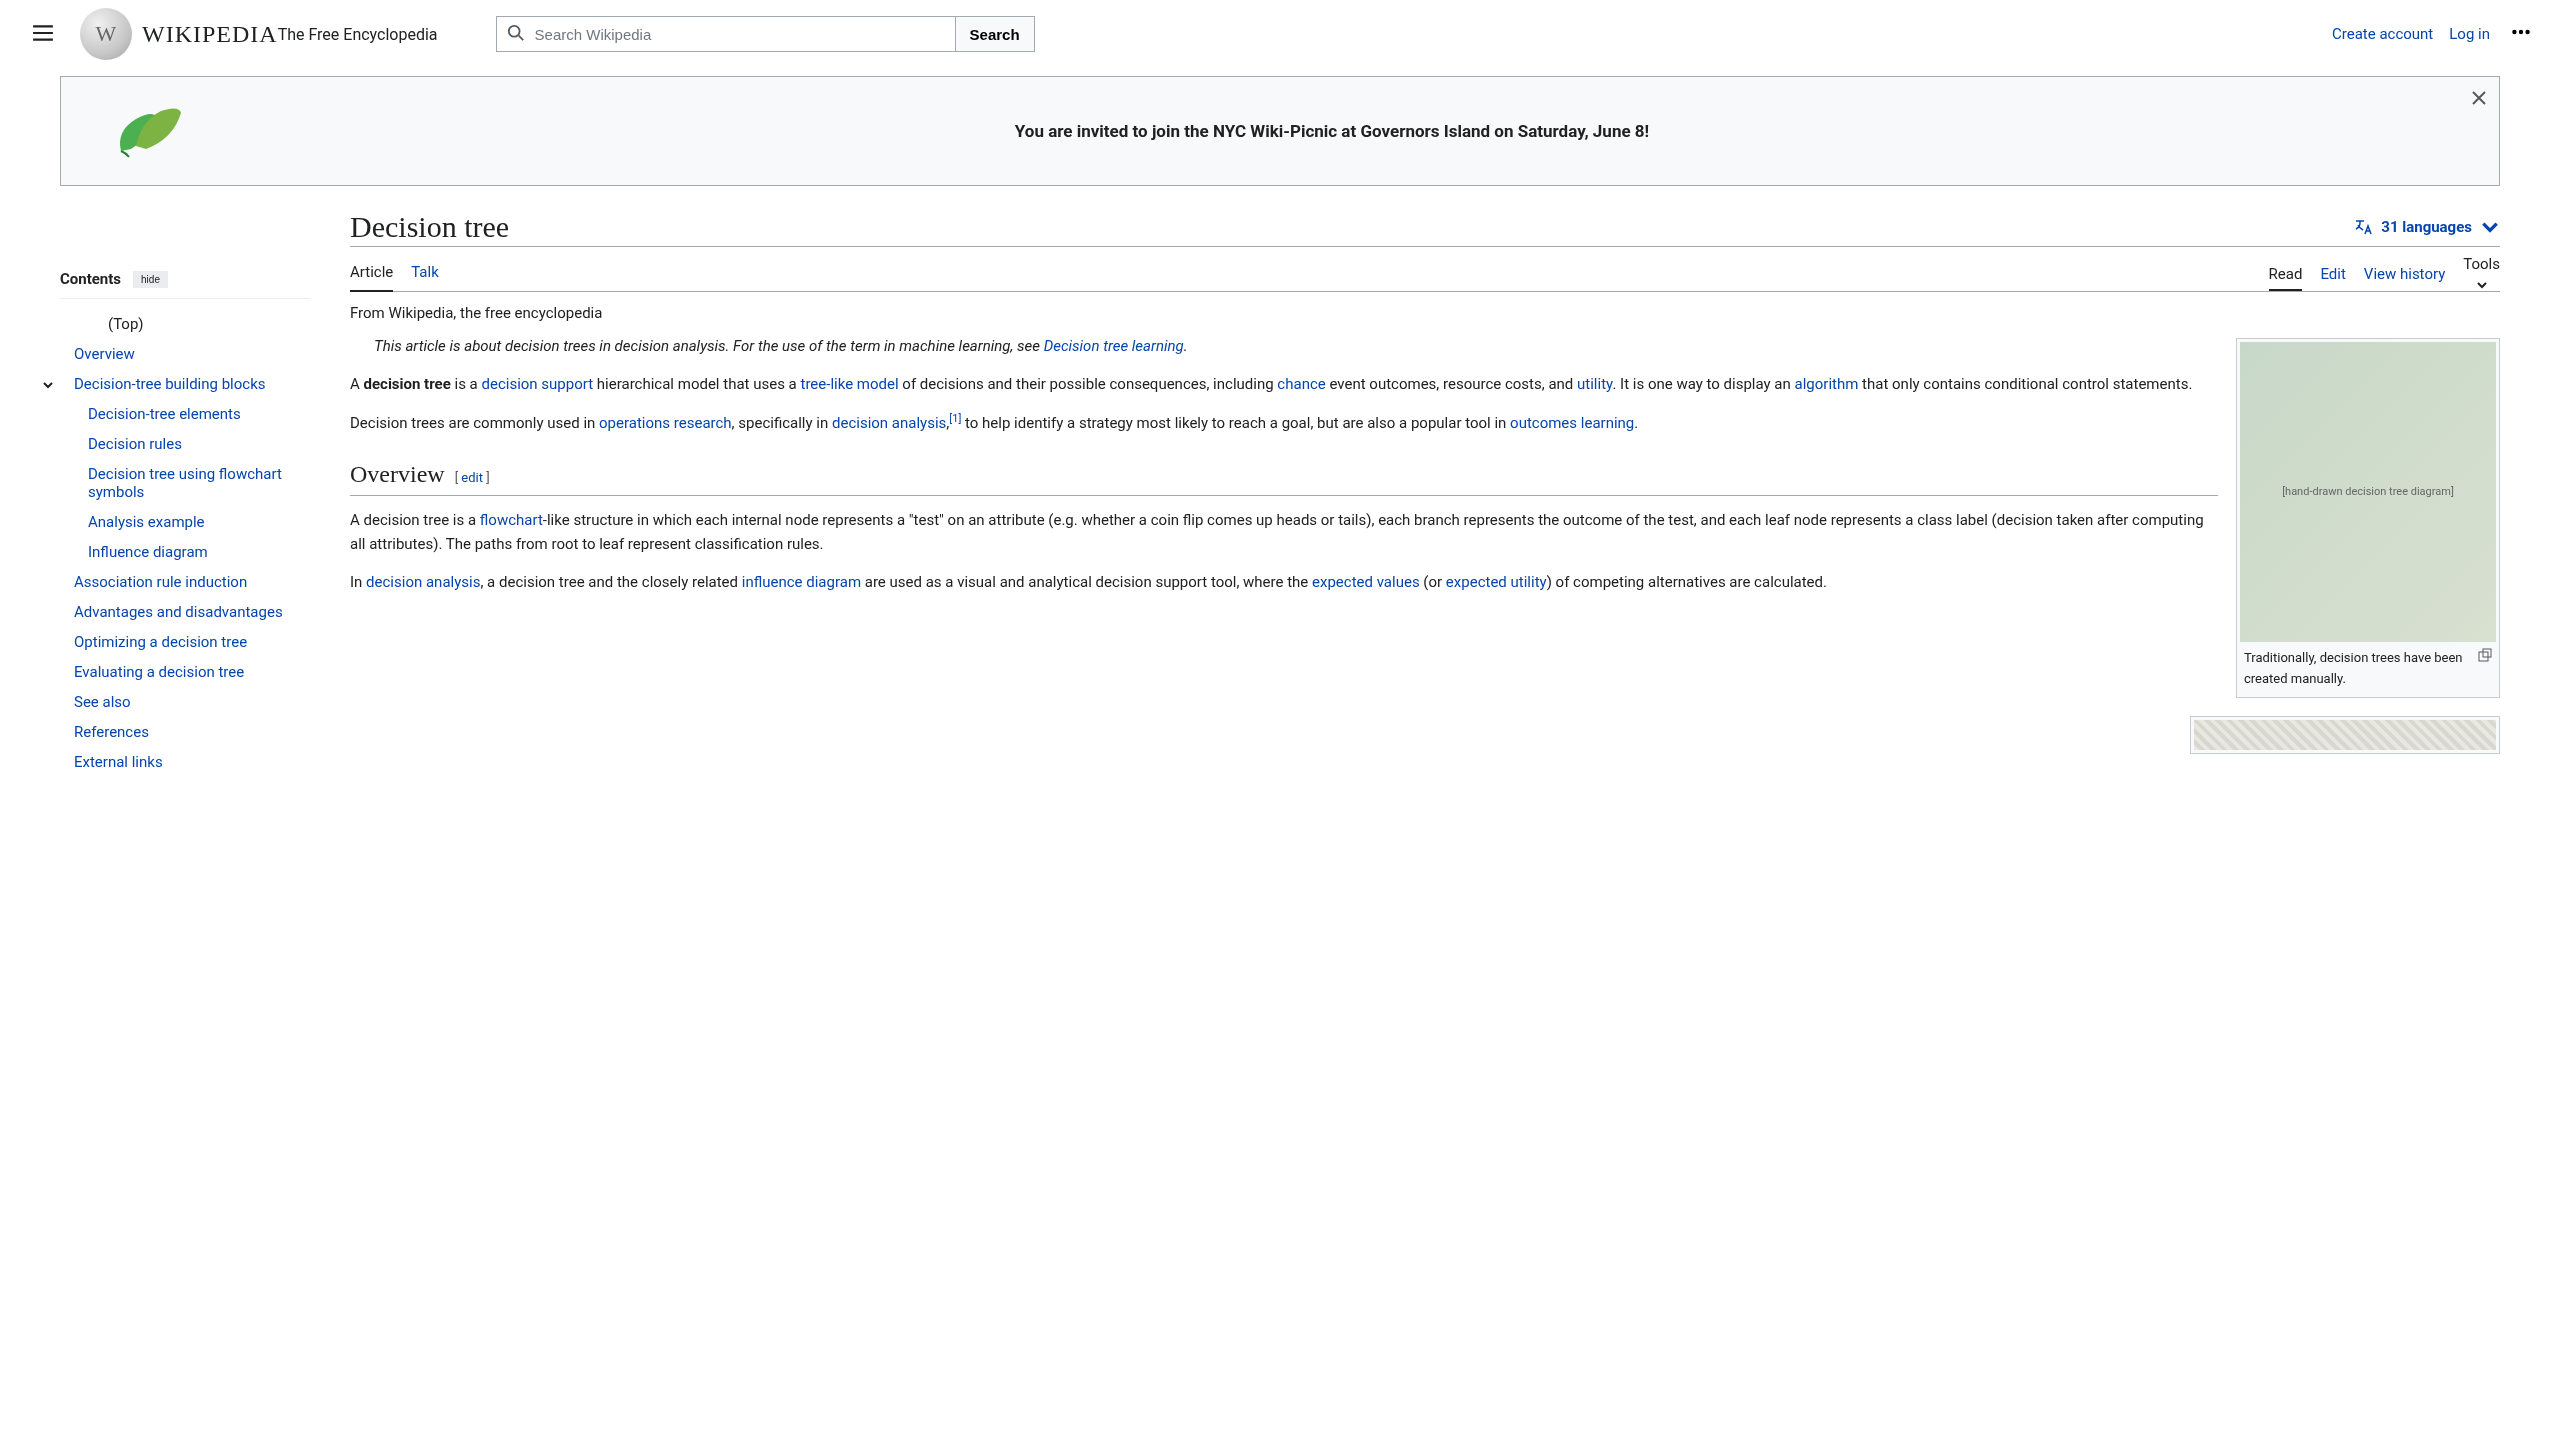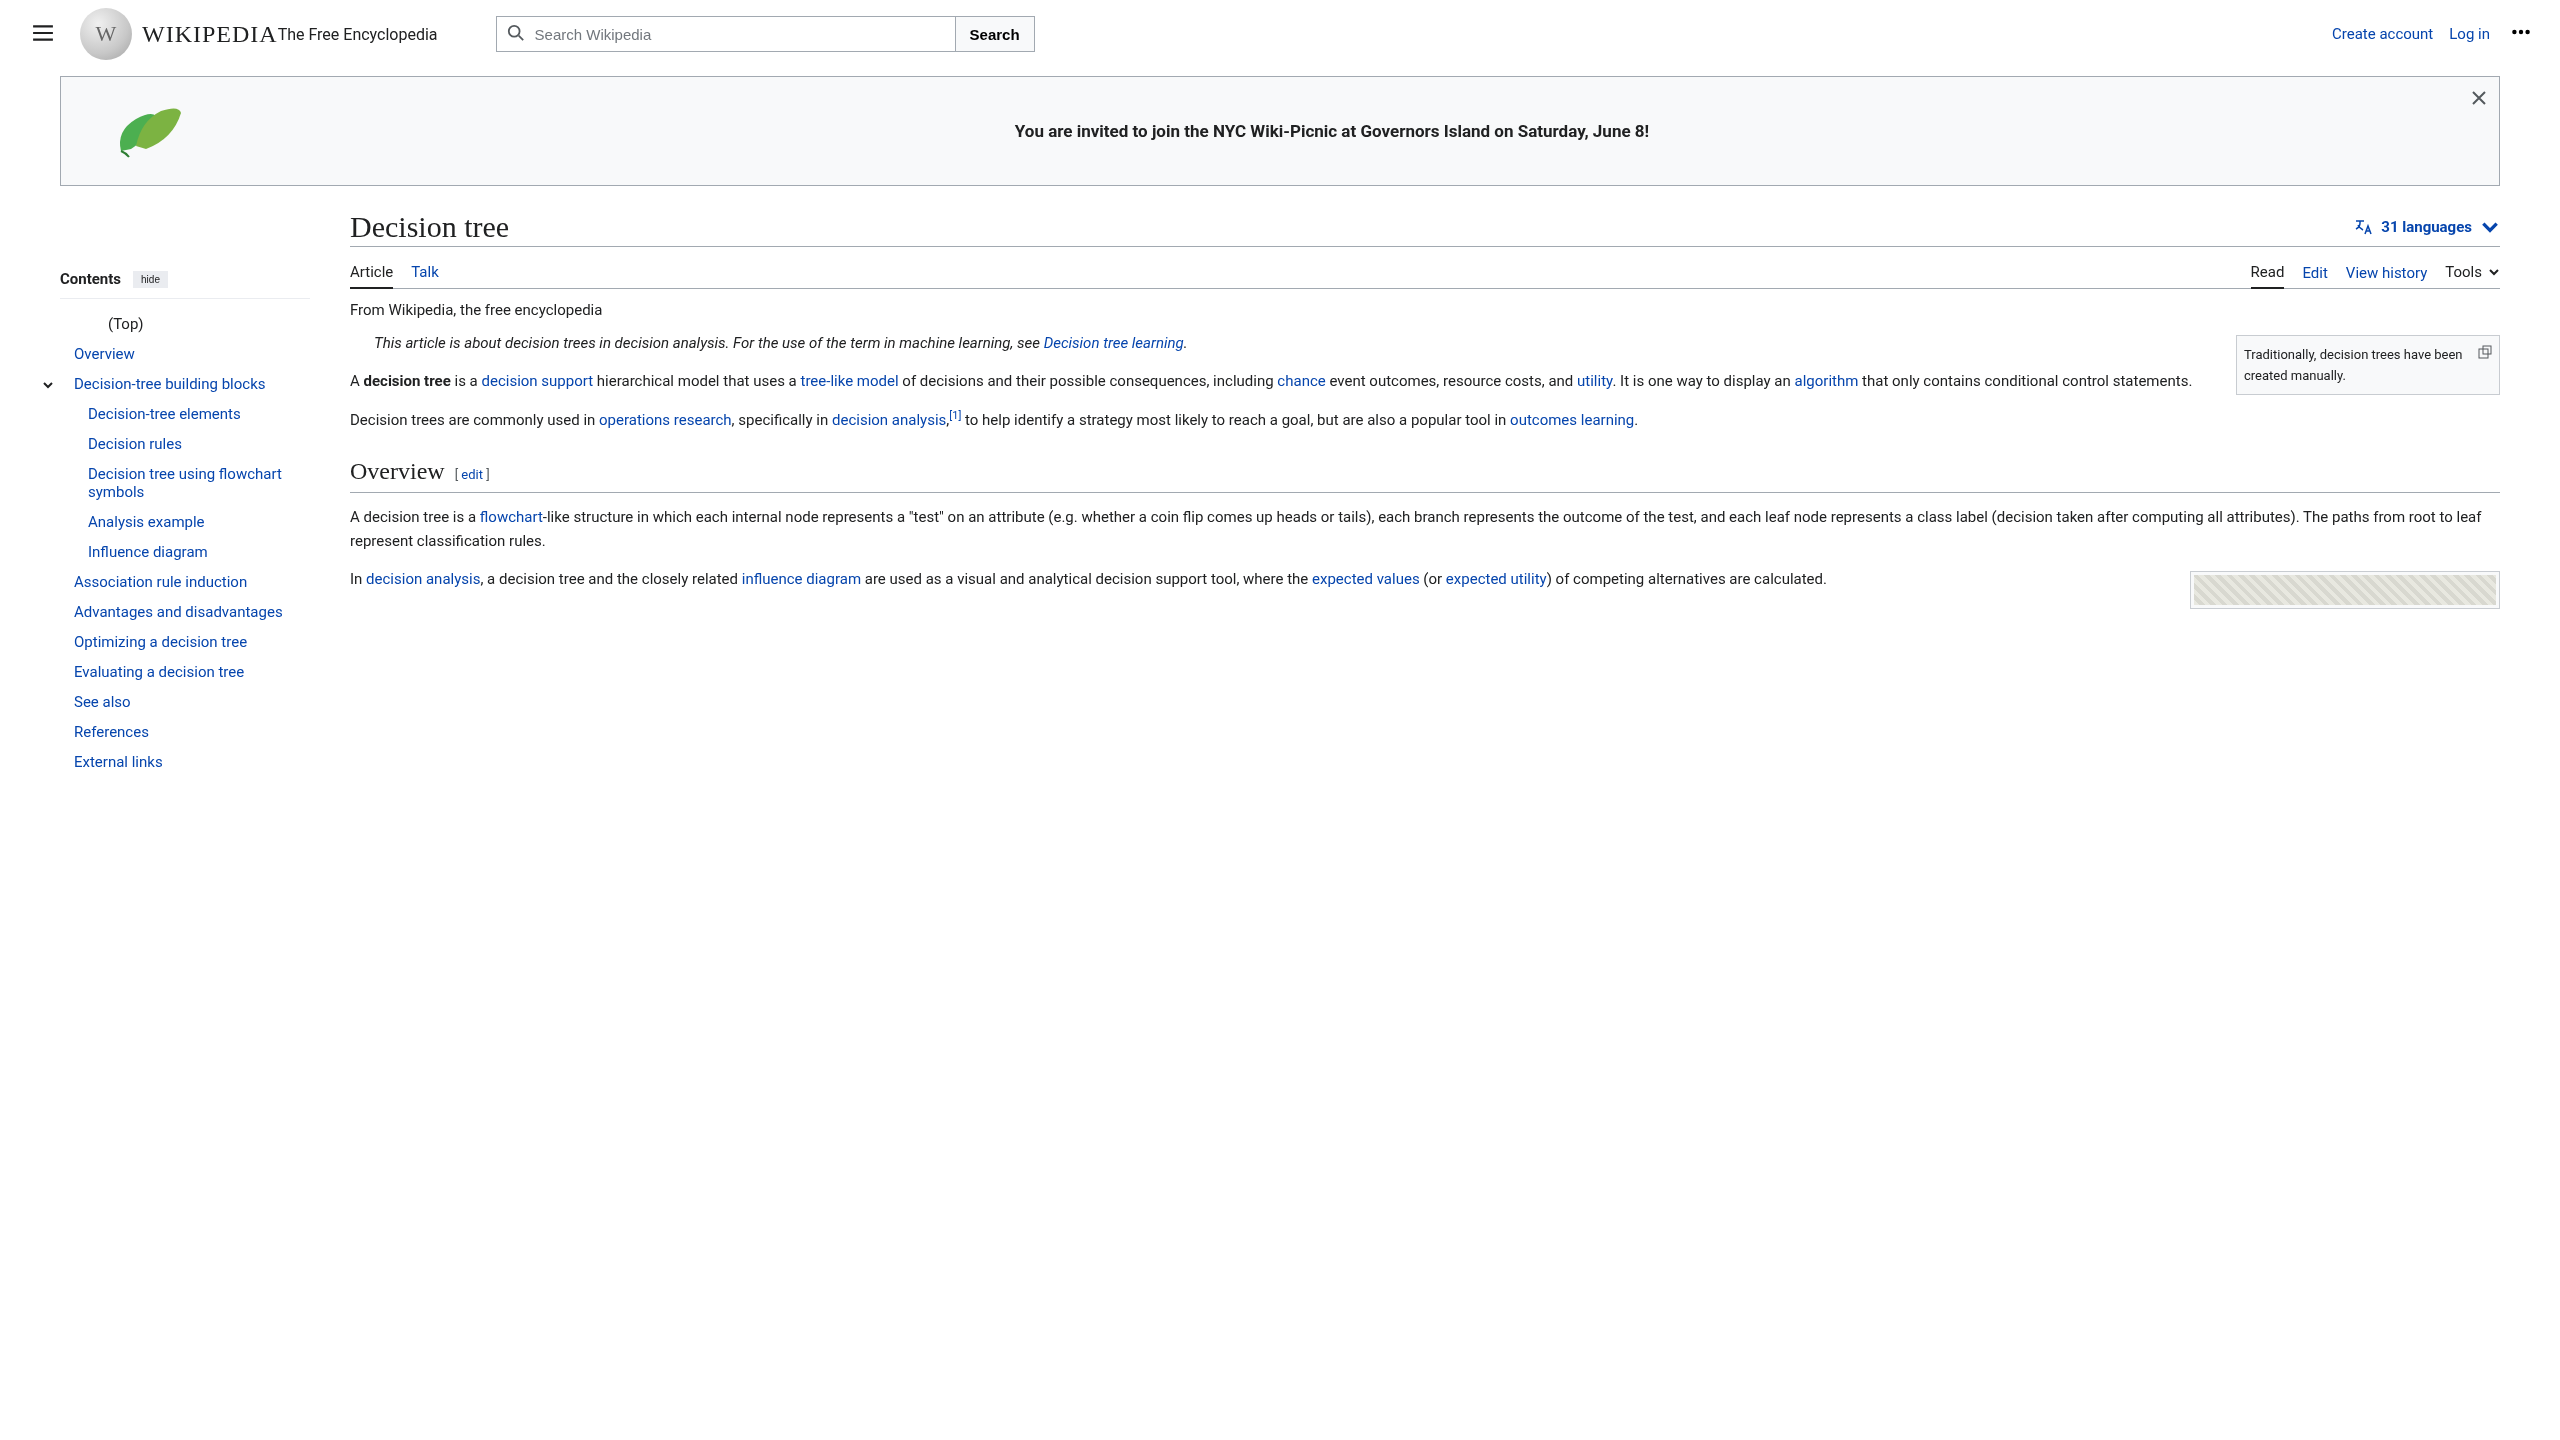--- a/index.html
+++ b/index.html
@@ -52,21 +52,21 @@
 .title-row { display: flex; align-items: center; border-bottom: 1px solid #a2a9b1; padding-bottom: 2px; }
 .page-title { font-family: "Linux Libertine", Georgia, serif; font-size: 30px; font-weight: normal; flex: 1; }
 .lang-sel { display: flex; align-items: center; gap: 8px; color: #0645ad; font-size: 15px; font-weight: bold; cursor: pointer; }
 .lang-sel svg { width: 20px; height: 20px; }
 
 .tabs-row { display: flex; border-bottom: 1px solid #a2a9b1; margin-top: 8px; font-size: 15px; }
 .tabs-left { display: flex; gap: 18px; }
 .tabs-right { margin-left: auto; display: flex; gap: 18px; align-items: center; }
 .tab { padding: 8px 0 6px; cursor: pointer; color: #0645ad; }
 .tab.active { color: #202122; border-bottom: 2px solid #202122; margin-bottom: -1px; }
-.tools-tab { display: flex; align-items: center; gap: 6px; color: #202122; cursor: pointer; }
+.tools-tab { display: flex; align-items: center; gap: 6px; color: #202122; cursor: pointer; flex-direction: column; }
 
 .subtitle { margin-top: 12px; font-size: 15px; color: #202122; }
 
 .content-body { margin-top: 12px; font-size: 15px; line-height: 1.6; }
 .hatnote { font-style: italic; padding-left: 24px; margin-bottom: 14px; }
 .content-body p { margin-bottom: 14px; }
 .content-body sup { font-size: 11px; }
 
 .section-head { display: flex; align-items: baseline; gap: 10px; border-bottom: 1px solid #a2a9b1; margin: 20px 0 12px; padding-bottom: 2px; }
 .section-head h2 { font-family: "Linux Libertine", Georgia, serif; font-size: 24px; font-weight: normal; }
@@ -196,20 +196,21 @@
             </svg>
         </span>
       </div>
     </div>
 
     <div class="subtitle">From Wikipedia, the free encyclopedia</div>
 
     <div class="content-body">
 
       <figure class="figure">
+        <div class="figure-img">[hand-drawn decision tree diagram]</div>
         <figcaption class="figure-caption">
           <span>Traditionally, decision trees have been created manually.</span>
           <span class="enlarge-icon">
             <svg width="14" height="14" viewBox="0 0 14 14">
                 <rect x="1" y="4" width="9" height="9" fill="none" stroke="#54595d"></rect>
                 <rect x="5" y="1" width="8" height="8" fill="none" stroke="#54595d"></rect>
               </svg>
           </span>
         </figcaption>
       </figure>

